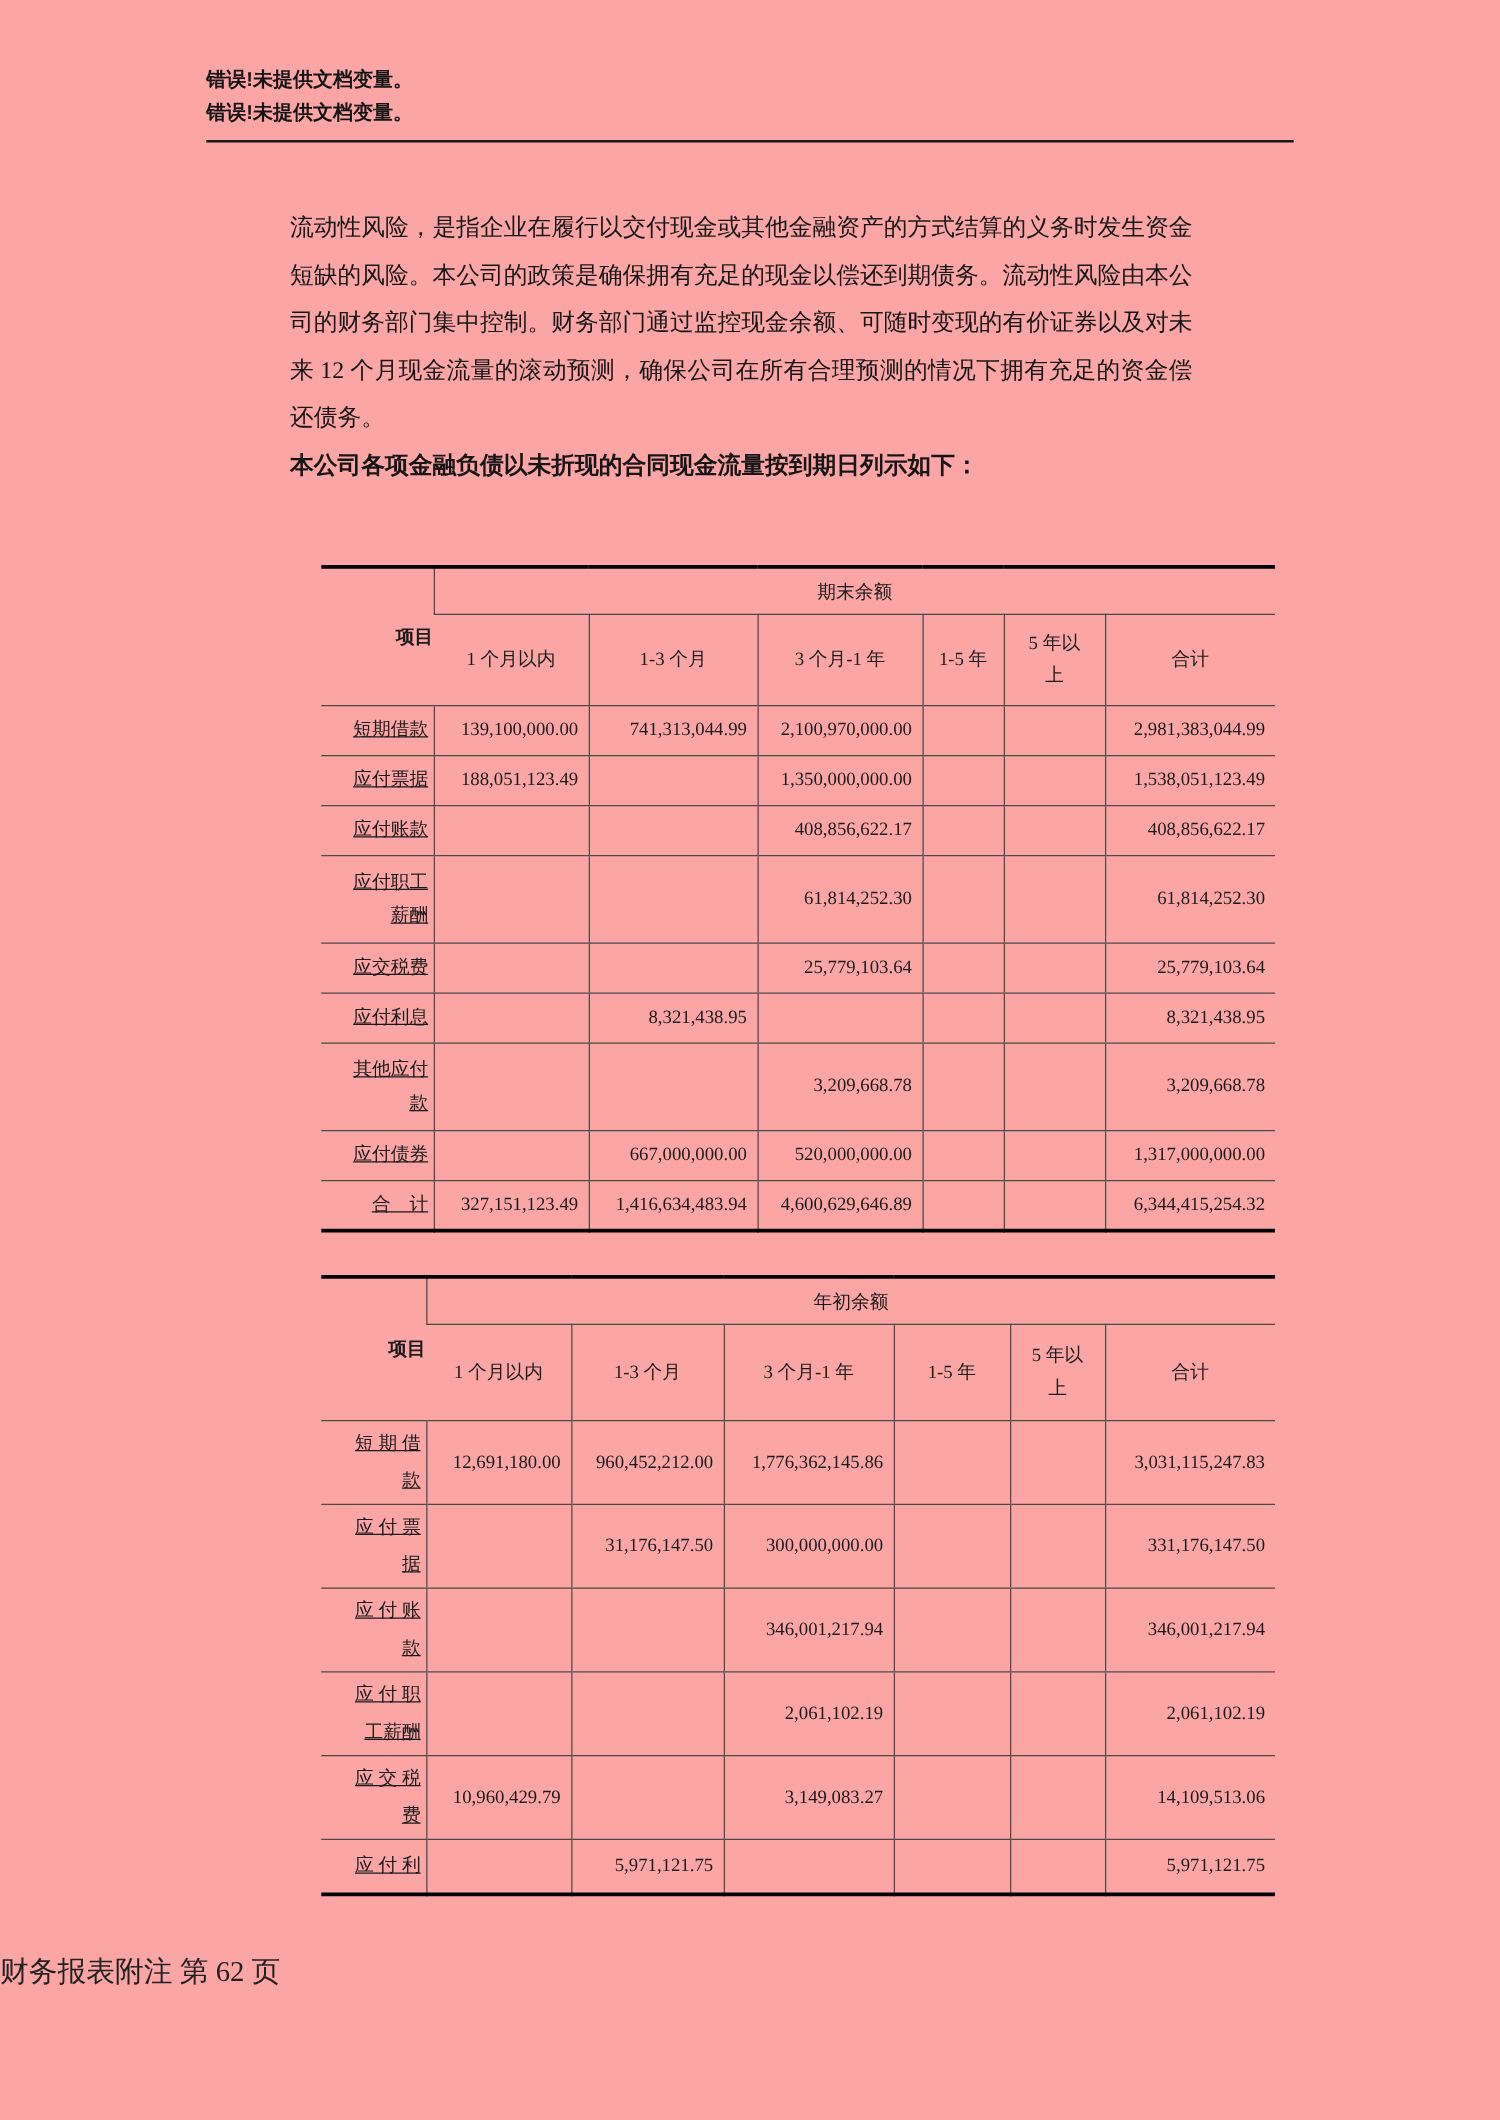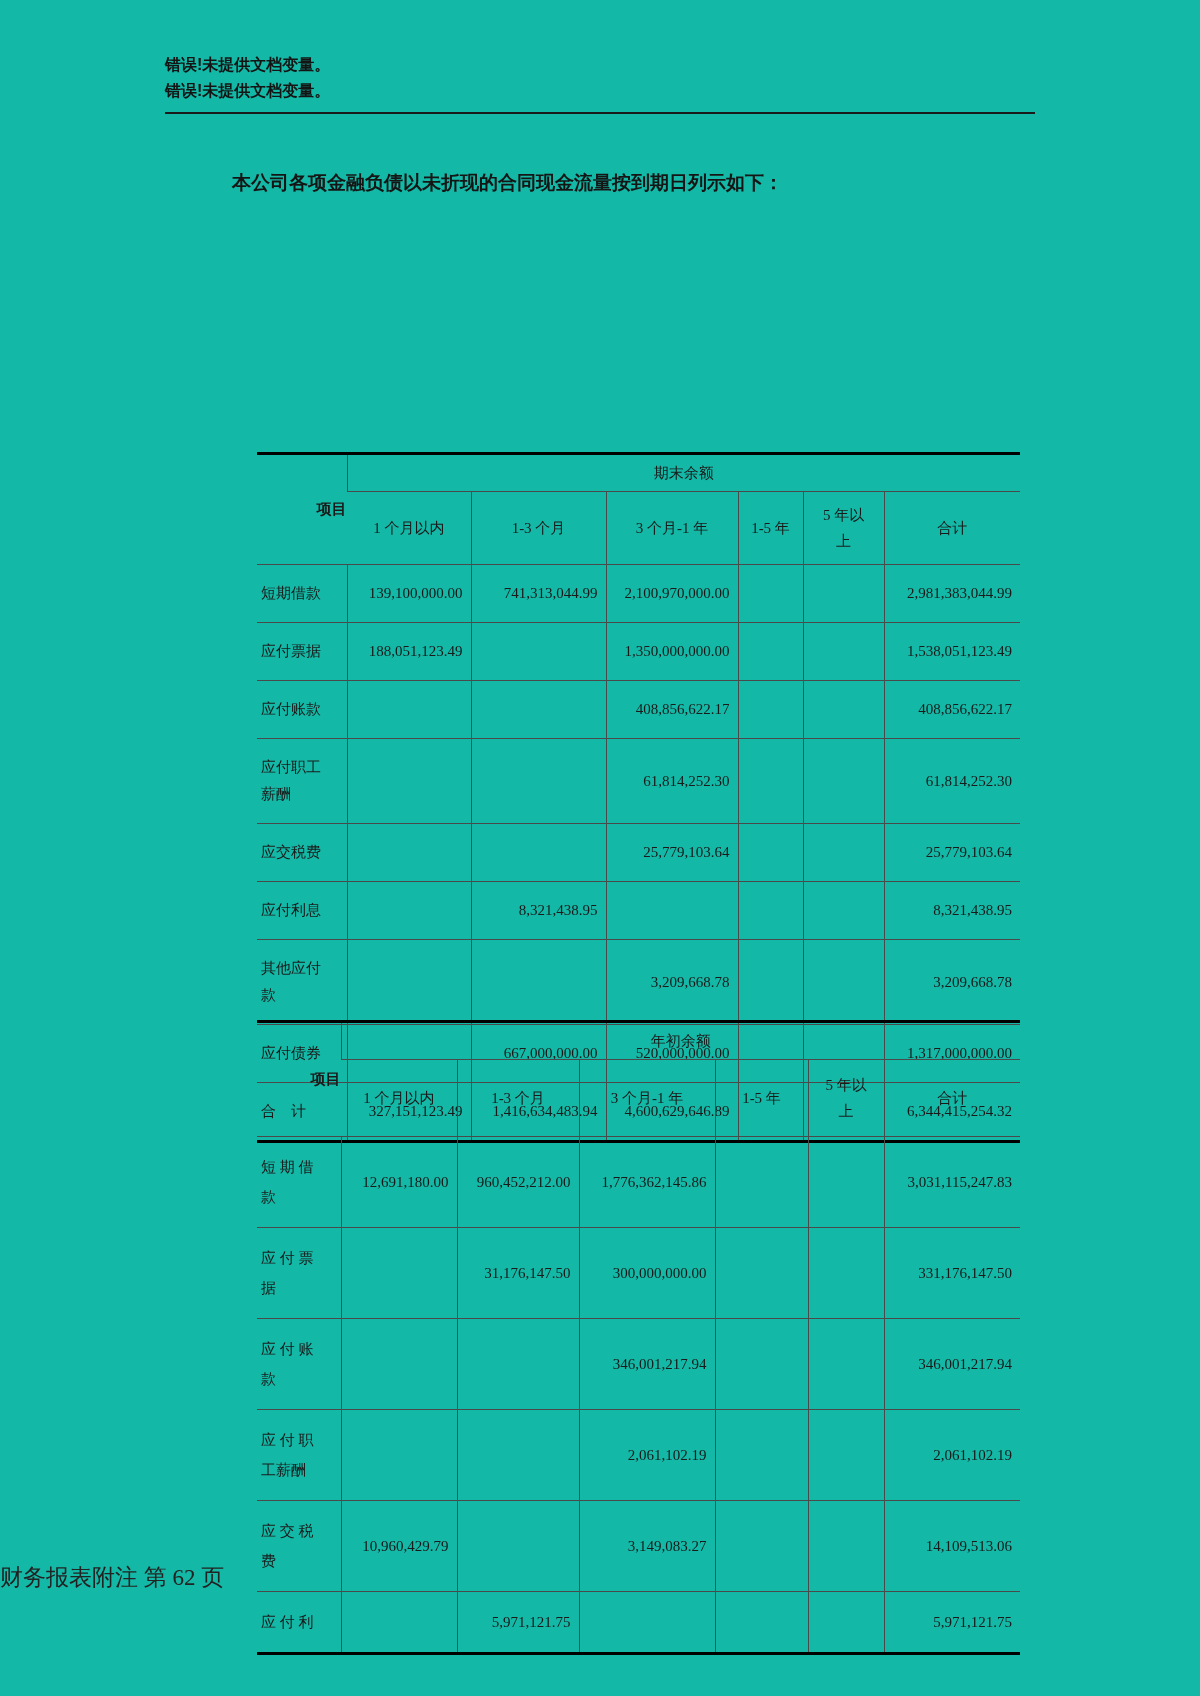--- a/index.html
+++ b/index.html
@@ -1,21 +1,21 @@
 <!DOCTYPE html>
 <html><head>
 <meta charset="utf-8">
 <style>
   * { margin:0; padding:0; box-sizing:border-box; }
   html,body { background:#e8e8e8; }
   .page {
     position:relative;
     width:1200px; height:1696px;
     margin:0 auto;
-    background:#14b8a6;
+    background:#fca5a5;
     font-family:"Liberation Serif", serif;
     color:#111;
     overflow:hidden;
   }
   
   .doc-header {
     position:absolute; left:165px; top:52px; width:870px;
     border-bottom:2px solid #1a1a1a;
     padding-bottom:8px;
   }
@@ -47,21 +47,21 @@
     border-left:1px solid #4a4a4a;
     border-bottom:1px solid #4a4a4a;
     vertical-align:middle;
     white-space:pre-line;
   }
   .fin-table th:first-child, .fin-table td:first-child { border-left:none; }
   .fin-table tbody tr:last-child td { border-bottom:none; }
   .fin-table .group-h { text-align:center; height:38px; }
   .fin-table .col-h   { text-align:center; line-height:26px; }
   .fin-table .item-h  { text-align:right;font-weight:bold; }
-  .fin-table td.lbl   { text-align:left; line-height:27px; padding:15px 4px; }
+  .fin-table td.lbl   { text-align:right; line-height:27px; padding:3px 4px;text-decoration:underline; }
   .fin-table td.num   { text-align:right; padding-right:8px; font-size:15px; }
   #table1 tr.single { height:40px; }
   #table1 tr.double { height:70px; }
   #table1 tr.hdr2   { height:73px; }
   #table2 tr.single { height:44px; }
   #table2 tr.double { height:63px; }
   #table2 tr.hdr2   { height:77px; }
   #table2 td.lbl    { line-height:30px; }
   
   .page-footer {
@@ -73,20 +73,21 @@
 <body>
 
 <div class="page">
 
   <div class="doc-header">
     <div class="var-line">错误!未提供文档变量。</div>
     <div class="var-line">错误!未提供文档变量。</div>
   </div>
 
   <div class="body-text">
+    <p class="para">流动性风险，是指企业在履行以交付现金或其他金融资产的方式结算的义务时发生资金短缺的风险。本公司的政策是确保拥有充足的现金以偿还到期债务。流动性风险由本公司的财务部门集中控制。财务部门通过监控现金余额、可随时变现的有价证券以及对未来 12 个月现金流量的滚动预测，确保公司在所有合理预测的情况下拥有充足的资金偿还债务。</p>
     <p class="intro">本公司各项金融负债以未折现的合同现金流量按到期日列示如下：</p>
   </div>
 
   <table class="fin-table" id="table1">
       <colgroup>
         <col style="width: 90px;">
         <col style="width: 124px;">
         <col style="width: 135px;">
         <col style="width: 132px;">
         <col style="width: 65px;">

